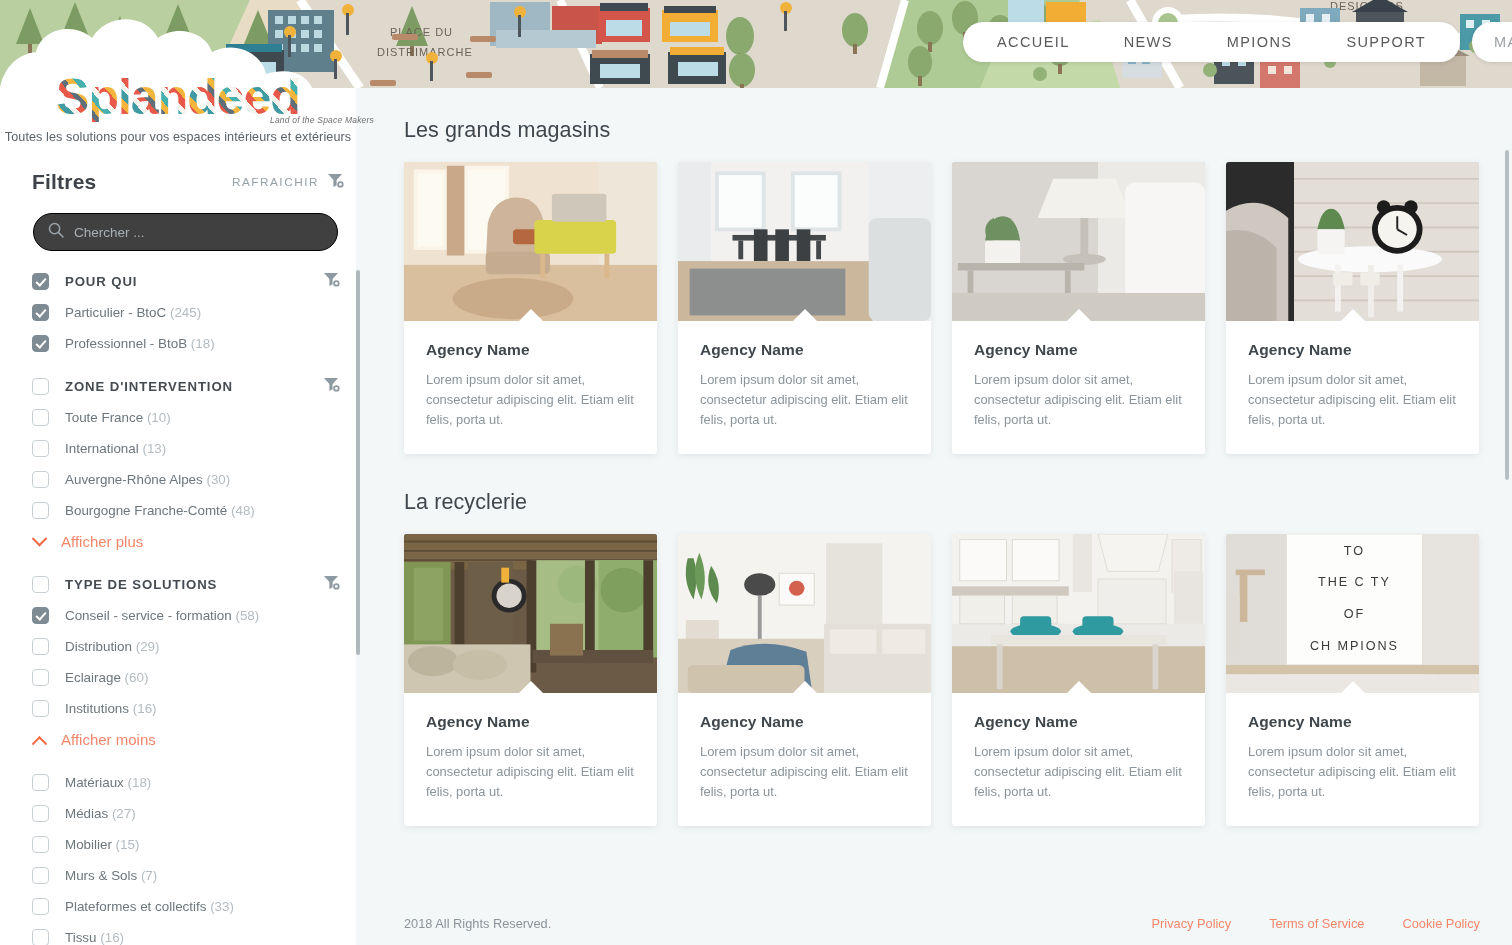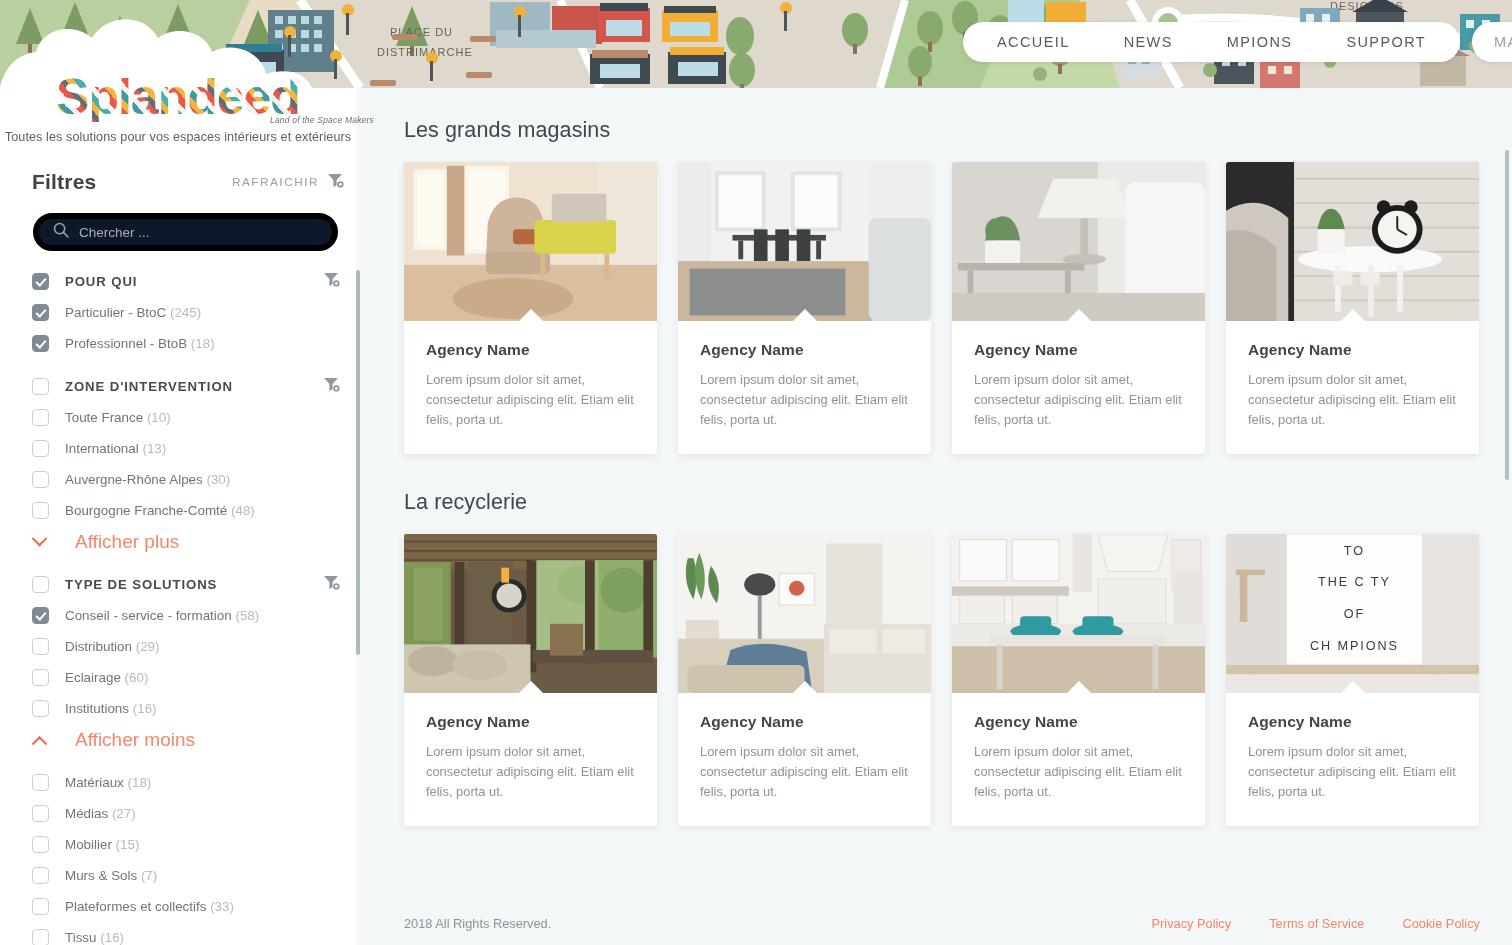--- a/index.html
+++ b/index.html
@@ -131,23 +131,23 @@
   }
   .refresh-wrap { display: flex; align-items: center; gap: 8px; }
   .refresh-label {
     font-size: 11.8px; letter-spacing: 1.5px; color: #95a0a7; text-align: center;
   }
 
   
   #search-box {
     position: absolute; top: 213px; left: 33px;
     width: 305px; height: 38px;
-    border: 6px solid #000000;
+    border: 1px solid #000000;
     border-radius: 19px;
-    background: #0f172a;
+    background: #404040;
     display: flex; align-items: center;
     padding: 0 14px;
     gap: 10px;
   }
   #search-input {
     border: none; outline: none;
     font-size: 13.5px; color: #8d969c;
     background: transparent;
     flex: 1;
     font-family: "Liberation Sans", sans-serif;
@@ -196,25 +196,25 @@
     content: "";
     position: absolute;
     left: 5px; top: 2px;
     width: 4px; height: 8px;
     border: solid #fff;
     border-width: 0 2px 2px 0;
     transform: rotate(42deg);
   }
 
   .toggle-more {
-    display: flex; align-items: center; gap: 30px;
+    display: flex; align-items: center; gap: 16px;
     padding: 0 32px;
     height: 31px;
     color: #f4866a;
-    font-size: 19px;
+    font-size: 15px;
   }
   .chev {
     width: 11px; height: 11px;
     border: solid #ef6a45;
     border-width: 0 2px 2px 0;
     display: inline-block;
     margin-left: 2px;
   }
   .chev.down { transform: rotate(45deg) translate(-2px,-2px); }
   .chev.up { transform: rotate(-135deg) translate(-3px,-3px); }

